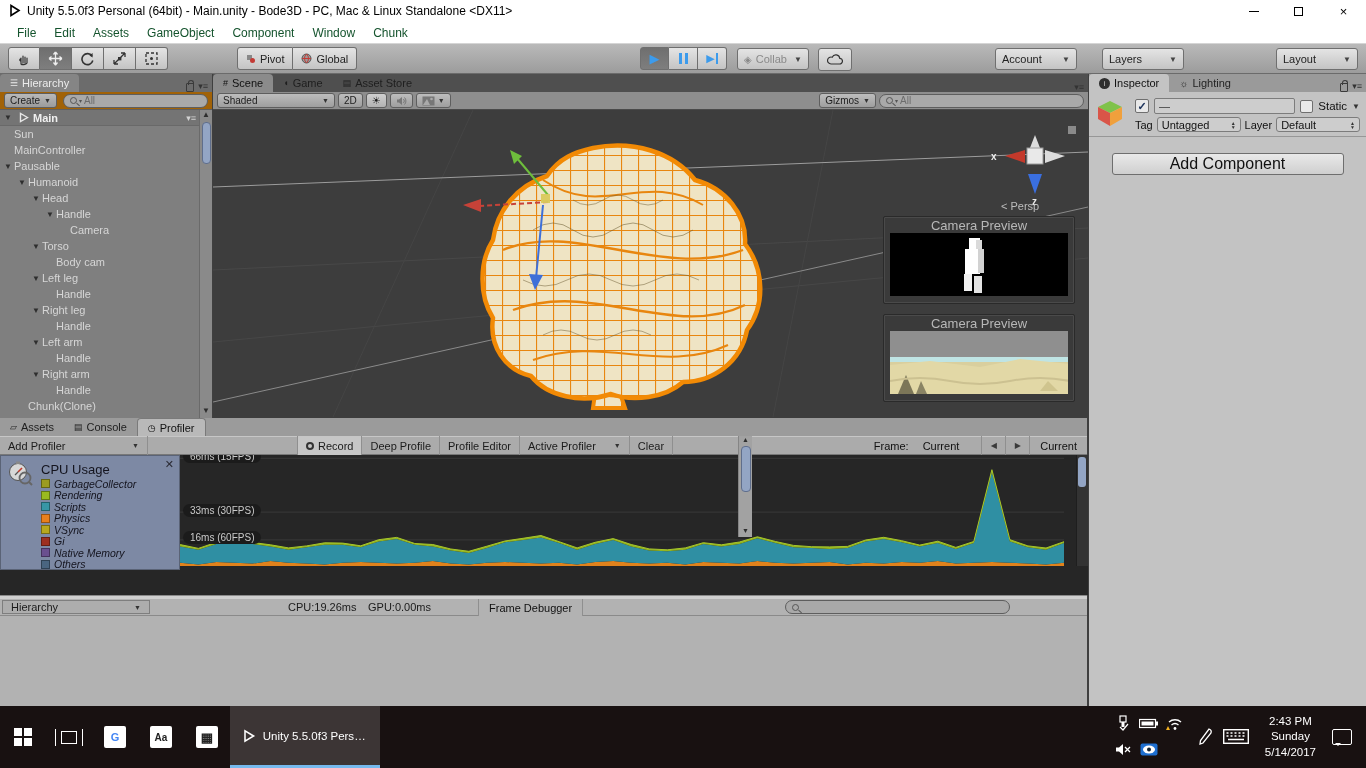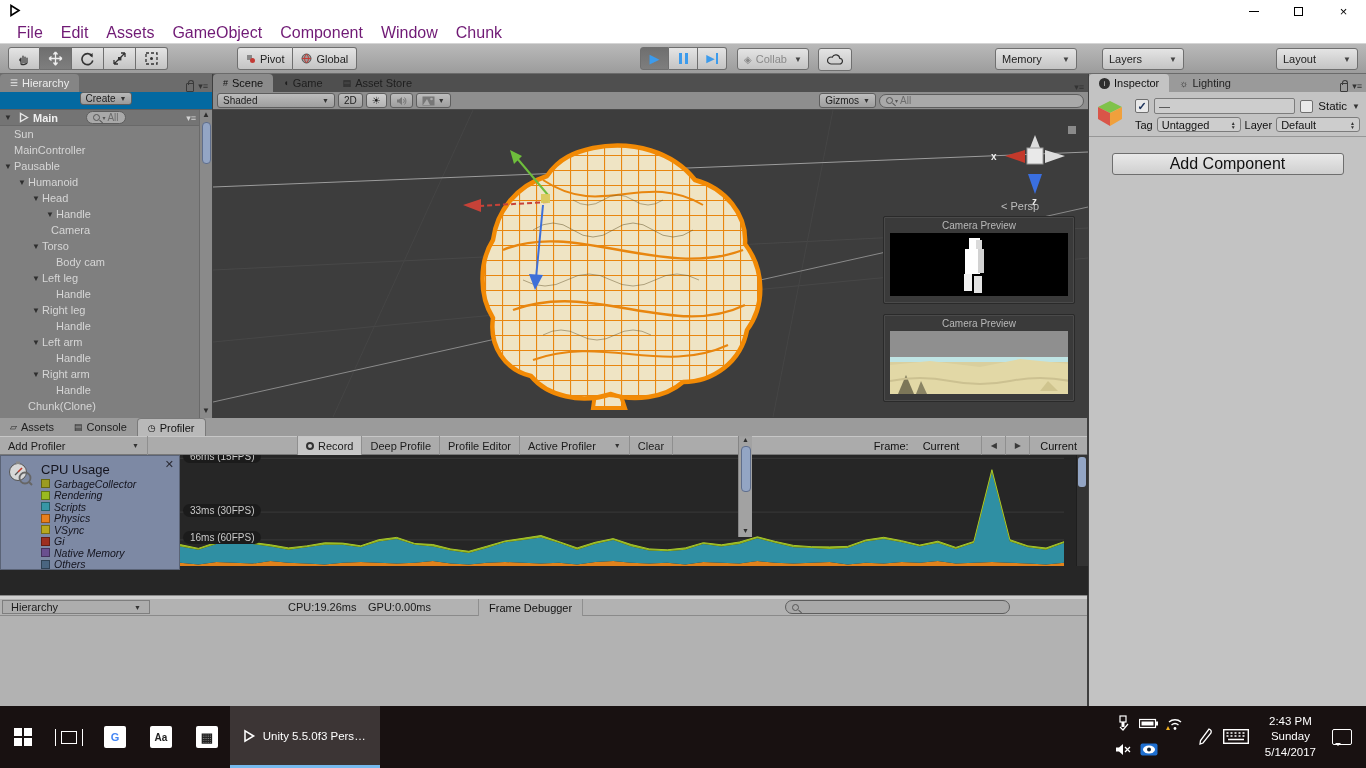--- a/index.html
+++ b/index.html
@@ -9,21 +9,21 @@
 
   
   .titlebar { position:absolute; left:0; top:0; width:1366px; height:22px; background:#FFFFFF; display:flex; align-items:center; }
   .titlebar .appicon { margin:0 6px 0 8px; }
   .titlebar .title { font-size:12px; color:#000; }
   .wincontrols { margin-left:auto; display:flex; height:22px; }
   .wctl { width:45px; height:22px; display:flex; align-items:center; justify-content:center; color:#000; font-size:13px; }
   .wctl .minbar { width:10px; height:1px; background:#000; }
   .wctl .maxbox { width:9px; height:9px; border:1px solid #000; }
   .menubar { position:absolute; left:0; top:22px; width:1366px; height:22px; background:#FFFFFF; display:flex; align-items:center; padding-left:8px; border-bottom:1px solid #D5D5D5; }
-  .menu-item { padding:0 9px; font-size:16px; color:#701a75; }
+  .menu-item { padding:0 9px; font-size:12px; color:#14532d; }
 
   
   .toolbar { position:absolute; left:0; top:44px; width:1366px; height:30px; background:linear-gradient(#B9B9B9,#9C9C9C); border-bottom:1px solid #6B6B6B; }
   .toolgroup { position:absolute; top:3px; display:flex; }
   .tbtn { height:23px; background:linear-gradient(#E4E4E4,#C4C4C4); border:1px solid #6F6F6F; display:flex; align-items:center; justify-content:center; color:#222; }
   .tbtn.first { border-radius:3px 0 0 3px; }
   .tbtn.last { border-radius:0 3px 3px 0; }
   .tbtn.only { border-radius:3px; }
   .tbtn.on { background:linear-gradient(#6F6F6F,#7E7E7E); color:#EEE; }
   .tbtn + .tbtn { border-left:none; }
@@ -39,21 +39,21 @@
 
   
   .tabstrip { display:flex; align-items:flex-end; height:18px; }
   .tab { height:18px; display:flex; align-items:center; padding:0 10px; font-size:11px; border-radius:4px 4px 0 0; }
   .strip-icons { margin-left:auto; display:flex; align-items:center; padding-right:4px; gap:4px; color:#333; font-size:9px; }
 
   
   .hierarchy { position:absolute; left:0; top:74px; width:213px; height:344px; background:#7F7F7F; border-right:1px solid #3F3F3F; }
   .hierarchy .tabstrip { background:#6C6C6C; }
   .hierarchy .tab.active { background:#858585; color:#ECECEC; }
-  .h-create-row { height:18px; background:#0369a1; border-bottom:1px solid #5F5F5F; display:flex; align-items:center; padding:0 4px; gap:6px;flex-direction:column; }
+  .h-create-row { height:18px; background:#a16207; border-bottom:1px solid #5F5F5F; display:flex; align-items:center; padding:0 4px; gap:6px; }
   .btn-sm { height:15px; background:linear-gradient(#B9B9B9,#9B9B9B); border:1px solid #5E5E5E; border-radius:3px; color:#1D1D1D; display:flex; align-items:center; padding:0 5px; font-size:10px; }
   .searchpill { flex:1; height:14px; background:#A9A9A9; border:1px solid #5E5E5E; border-radius:8px; display:flex; align-items:center; padding:0 6px; color:#6C6C6C; font-size:10px; gap:2px; }
   .mag { width:7px; height:7px; border:1.2px solid #555; border-radius:50%; position:relative; flex:none; }
   .mag::after { content:""; position:absolute; width:4px; height:1.2px; background:#555; transform:rotate(40deg); left:5px; top:6px; }
   .h-scene-row { height:16px; background:#747474; display:flex; align-items:center; color:#F0F0F0; font-weight:bold; padding-left:4px; gap:4px; border-bottom:1px solid #696969; }
   .h-scene-row .right { margin-left:auto; padding-right:16px; font-weight:normal; font-size:9px; color:#D2D2D2; }
   .tri { font-size:8px; color:#2E2E2E; width:10px; flex:none; }
   .h-tree { position:relative; height:290px; overflow:hidden; }
   .h-row { height:16px; display:flex; align-items:center; color:#D6D6D6; font-size:11px; }
   .h-scroll { position:absolute; right:0; top:0; width:13px; height:308px; background:#8A8A8A; border-left:1px solid #6A6A6A; display:flex; flex-direction:column; align-items:center; }
@@ -69,21 +69,21 @@
   .scenebar { height:18px; background:#8E8E8E; border-bottom:1px solid #4A4A4A; display:flex; align-items:center; padding:0 4px; gap:3px; }
   .scenebar .spacer { flex:1; }
   .sb-btn { height:15px; border:1px solid #5E5E5E; background:linear-gradient(#BDBDBD,#9E9E9E); border-radius:3px; color:#1D1D1D; display:flex; align-items:center; padding:0 5px; font-size:10px; }
   .sb-btn.on { background:linear-gradient(#CFCFCF,#B2B2B2); }
   .sb-search { width:205px; flex:none; }
   .viewport { position:relative; width:875px; height:307px; overflow:hidden; }
   .viewport svg.deco { position:absolute; left:0; top:0; }
   .persp-label { position:absolute; left:788px; top:90px; color:#BDBDBD; font-size:11px; }
   .axis-label { position:absolute; color:#EDEDED; font-size:10px; font-weight:bold; }
   .campreview { position:absolute; width:192px; height:88px; background:#3A3A3A; border:1px solid #2A2A2A; border-radius:2px; box-shadow:0 0 0 1px #4A4A4A inset; }
-  .campreview .cptitle { height:16px; display:flex; align-items:center; justify-content:center; color:#B8B8B8; font-size:10px; }
+  .campreview .cptitle { height:16px; display:flex; align-items:center; justify-content:center; color:#B8B8B8; font-size:13px; }
   .campreview .cpbody { position:relative; margin:0 6px; height:63px; overflow:hidden; }
   .cpbody.black { background:#000; }
   .cpbody.terrain { background:linear-gradient(#8F8F8F 0 26px, #BFE4E4 26px 31px, #D9CF9E 31px 37px, #E7DDAC 37px 100%); }
 
   
   .inspector { position:absolute; left:1088px; top:74px; width:278px; height:632px; background:#C3C3C3; border-left:1px solid #3F3F3F; }
   .inspector .tabstrip { background:#9A9A9A; }
   .inspector .tab { gap:4px; color:#222; }
   .inspector .tab.active { background:#C3C3C3; color:#111; }
   .insp-head { padding:6px 6px 4px 6px; border-bottom:1px solid #979797; display:grid; grid-template-columns:40px 1fr; gap:2px 0; }
@@ -158,20 +158,21 @@
 <body>
 
 <div id="stage">
 
   <div class="titlebar">
     <span class="appicon">
       <svg width="13" height="13" viewBox="0 0 13 13">
           <polygon points="11,6.5 3,1.5 3,11.5" fill="none" stroke="#000" stroke-width="1.6"></polygon>
         </svg>
     </span>
+    <span class="title">Unity 5.5.0f3 Personal (64bit) - Main.unity - Bode3D - PC, Mac &amp; Linux Standalone &lt;DX11&gt;</span>
     <span class="wincontrols">
       <span class="wctl">
           <span class="minbar"></span>
         </span>
       <span class="wctl">
           <span class="maxbox"></span>
         </span>
       <span class="wctl">×</span>
     </span>
   </div>
@@ -259,21 +260,21 @@
     </span>
     <span class="toolgroup" style="left:818px; top:4px;">
       <span class="tbtn only" style="width:34px;">
           <svg width="16" height="11" viewBox="0 0 16 11">
             <path d="M4 10 a3.5 3.5 0 1 1 1.2-6.8 a4 4 0 0 1 7.6 1.2 a2.8 2.8 0 0 1-.3 5.6 z" fill="none" stroke="#333" stroke-width="1.2"></path>
           </svg>
         </span>
     </span>
     <span class="toolgroup" style="left:995px; top:4px;">
       <span class="dd" style="width:82px;">
-          <span>Memory</span>
+          <span>Account</span>
           <span class="caret">▼</span>
         </span>
     </span>
     <span class="toolgroup" style="left:1102px; top:4px;">
       <span class="dd" style="width:82px;">
           <span>Layers</span>
           <span class="caret">▼</span>
         </span>
     </span>
     <span class="toolgroup" style="left:1276px; top:4px;">
@@ -332,21 +333,21 @@
           <span>Humanoid</span>
         </div>
         <div class="h-row" style="padding-left: 32px;">
           <span class="tri">▼</span>
           <span>Head</span>
         </div>
         <div class="h-row" style="padding-left: 46px;">
           <span class="tri">▼</span>
           <span>Handle</span>
         </div>
-        <div class="h-row" style="padding-left: 41px;">
+        <div class="h-row" style="padding-left: 60px;">
           <span style="width: 10px; flex: 0 0 auto;"></span>
           <span>Camera</span>
         </div>
         <div class="h-row" style="padding-left: 32px;">
           <span class="tri">▼</span>
           <span>Torso</span>
         </div>
         <div class="h-row" style="padding-left: 46px;">
           <span style="width: 10px; flex: 0 0 auto;"></span>
           <span>Body cam</span>

